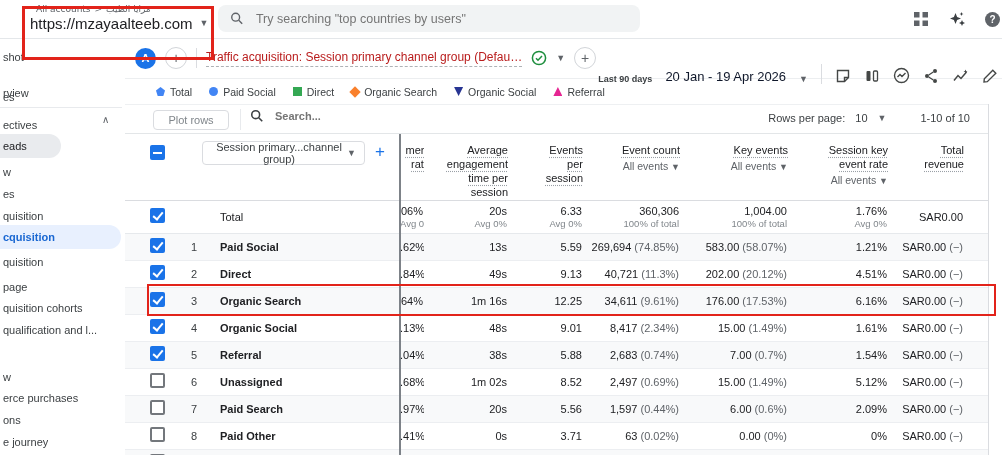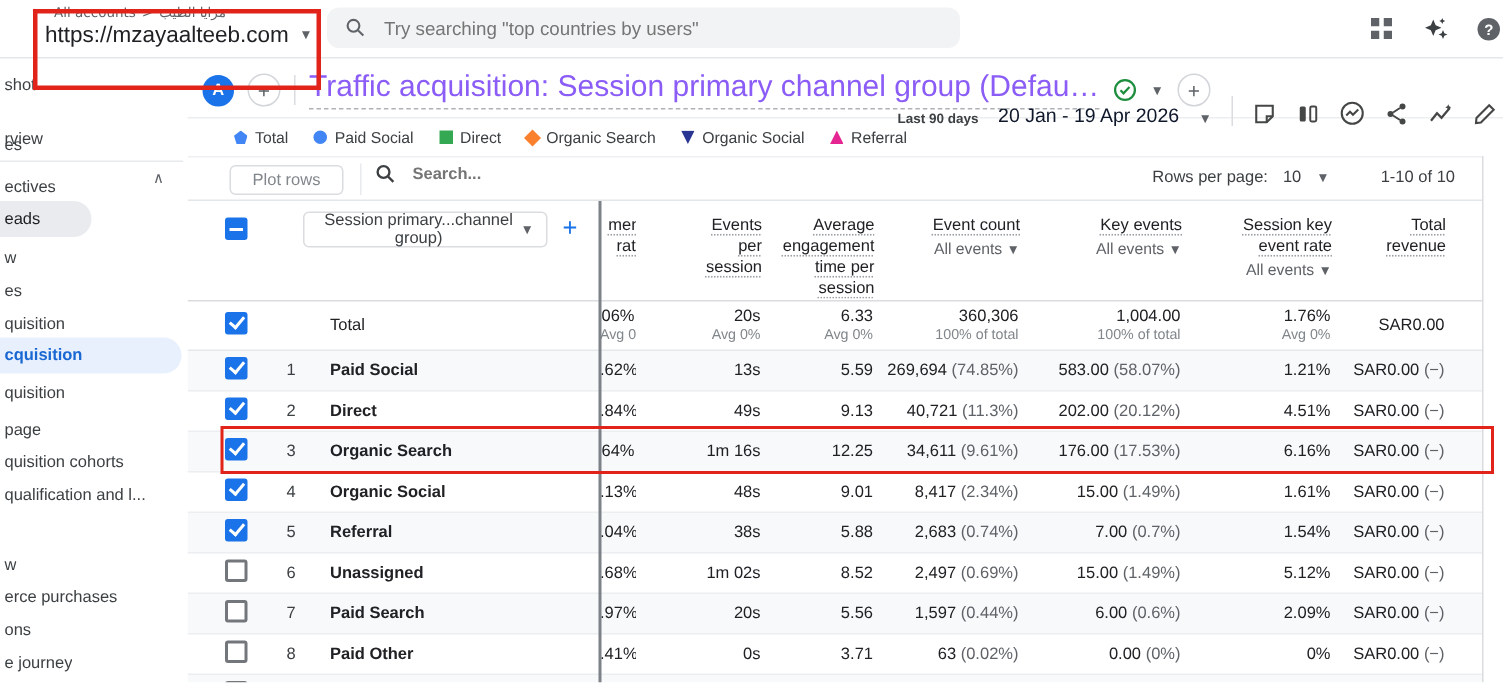--- a/index.html
+++ b/index.html
@@ -36,21 +36,21 @@
 
   
   #hdr2{position:absolute;left:125px;top:38px;width:877px;height:40px;background:#fff;
     border-bottom:1px solid #eceef0;z-index:3;}
   #hdr2-left{position:absolute;left:10px;top:9px;display:flex;align-items:center;gap:9px;}
   #avatar{width:21px;height:21px;border-radius:50%;background:#1a73e8;color:#fff;font-size:11px;font-weight:700;
     display:flex;align-items:center;justify-content:center;}
   .circlebtn{width:20px;height:20px;border-radius:50%;border:1px solid #d2d5d9;color:#5f6368;font-size:14px;
     display:flex;align-items:center;justify-content:center;background:#fff;line-height:1;}
   .vdiv{height:20px;border-left:1px solid #dadce0;}
-  #rtitle{font-size:20px;color:#8b5cf6;border-bottom:1.5px dashed #aeb2b6;padding-bottom:2px;white-space:nowrap;}
+  #rtitle{font-size:12px;color:#b91c1c;border-bottom:1.5px dashed #aeb2b6;padding-bottom:2px;white-space:nowrap;}
   #hdr2-right{position:absolute;right:4px;top:9px;display:flex;align-items:flex-end;gap:13px;}
   #datepreset{font-size:9px;font-weight:700;color:#3c4043;}
   #daterange{font-size:13px;color:#0f172a;margin-top:22px;}
 
   
   #legend{position:absolute;left:125px;top:79px;width:877px;height:25px;display:flex;align-items:center;
     padding-left:31px;gap:17px;box-sizing:border-box;background:#fff;}
   .lgitem{display:flex;align-items:center;gap:5px;font-size:10.5px;color:#3c4043;}
   .mk{width:9px;height:9px;flex:none;}
   .mk.pentagon{clip-path:polygon(50% 0,100% 38%,81% 100%,19% 100%,0 38%);}
@@ -271,22 +271,22 @@
         <span>Session primary...channel group)</span>
         <span class="caret">▼</span>
       </button>
       <span id="addcol">+</span>
       <div class="grid">
         <div></div>
           <div></div>
           <div></div>
           <div></div>
         <div class="hcell"><span class="hlbl" style="width:30px">ment rate</span></div>
+        <div class="hcell"><span class="hlbl" style="width:70px">Average engagement time per session</span></div>
         <div class="hcell"><span class="hlbl" style="width:46px">Events per session</span></div>
-        <div class="hcell"><span class="hlbl" style="width:70px">Average engagement time per session</span></div>
         <div class="hcell"><span class="hlbl">Event count</span>
           <div class="allev"><span>All events</span> <span class="caret">▼</span></div></div>
         <div class="hcell"><span class="hlbl">Key events</span>
           <div class="allev"><span>All events</span> <span class="caret">▼</span></div></div>
         <div class="hcell"><span class="hlbl" style="width:66px">Session key event rate</span>
           <div class="allev"><span>All events</span> <span class="caret">▼</span></div></div>
         <div class="hcell"><span class="hlbl" style="width:48px">Total revenue</span></div>
       </div>
     </div>
 

